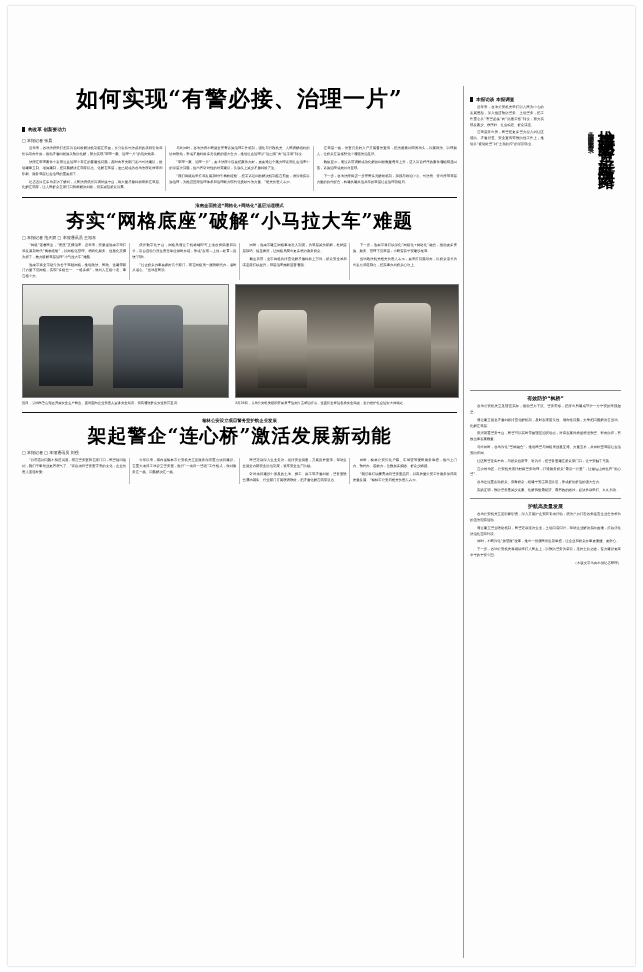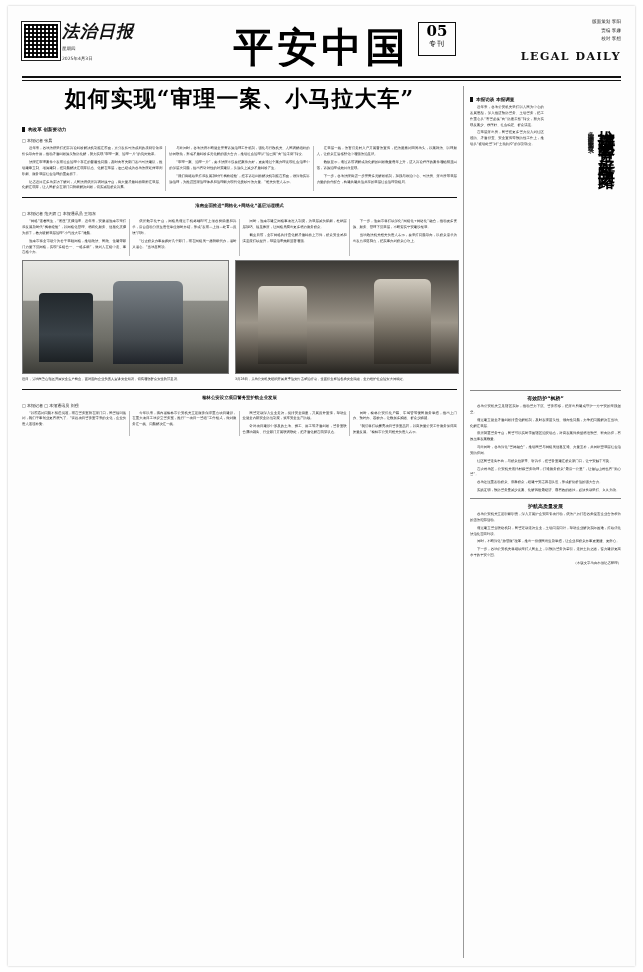--- a/index.html
+++ b/index.html
@@ -309,54 +309,27 @@
     color: #222;
     margin-top: 2px;
   }
 </style>
 </head>
 <body>
 
 <div class="page">
   <div class="sheet">
 
-    <div class="masthead">
-      <div class="qr"></div>
-
-      <div class="paper-name">
-        <div class="cn">法治日报</div>
-        <div class="sub">星期四</div>
-        <div class="sub">2025年4月3日</div>
-      </div>
-
-      <div class="big-title">平安中国</div>
-
-      <div class="issue-box">
-        <div class="num">05</div>
-        <div class="lbl">专刊</div>
-      </div>
-
-      <div class="right-credits">
-        <div>版面策划 李阳</div>
-        <div>责编 李娜</div>
-        <div>校对 李想</div>
-      </div>
-
-      <div class="legal-daily">LEGAL DAILY</div>
-
-      <div class="rule-thick"></div>
-      <div class="rule-thin"></div>
-    </div>
 
     <div class="body-wrap">
 
       <div class="col-left">
 
         <div class="story1">
-          <div class="headline1">如何实现“审理一案、小马拉大车”</div>
+          <div class="headline1">如何实现“有警必接、治理一片”</div>
           <div style="margin-top:5px;">
             <span class="sec-label">构改革 创新要动力</span>
           </div>
           <div class="byline">□ 本报记者 张晨</div>
           <div class="txt cols3">
             <p>近年来，各地法院坚持把非诉讼纠纷解决机制挺在前面，充分发挥司法裁判的规则引领和价值导向作用，推动矛盾纠纷源头预防化解，努力实现“审理一案、治理一片”的良好效果。</p>
             <p>法院在审理案件中发现社会治理中存在的普遍性问题，及时向有关部门发出司法建议，推动建章立制、堵漏建制，把问题解决在萌芽状态、化解在基层，这已经成为各地法院延伸审判职能、服务基层社会治理的重要抓手。</p>
             <p>记者近日在多地采访了解到，人民法院依托诉调对接平台，将大量矛盾纠纷吸附在基层、化解在萌芽，让人民群众在家门口就能解决纠纷，切实减轻群众诉累。</p>
             <p>与此同时，各地法院不断健全完善诉源治理工作机制，强化与行政机关、人民调解组织的协同联动，形成矛盾纠纷多元化解的强大合力，推动社会治理从“治已病”向“治未病”转变。</p>
             <p>“审理一案、治理一片”，要求法院不仅要把案件办好，更要通过个案办理发现社会治理中的深层次问题，提出有针对性的对策建议，从源头上减少矛盾纠纷产生。</p>
@@ -364,20 +337,21 @@
             <p>在基层一线，法官们走村入户开展普法宣传，把法庭搬到田间地头，以案释法、以理服人，让群众在潜移默化中增强法治意识。</p>
             <p>数据显示，通过诉前调解成功化解的纠纷数量逐年上升，进入诉讼程序的案件增幅明显回落，诉源治理成效日益显现。</p>
             <p>下一步，各地法院将进一步完善多元解纷机制，加强与综治中心、司法所、派出所等基层力量的协作配合，构建共建共治共享的基层社会治理新格局。</p>
           </div>
         </div>
 
         <div class="divider"></div>
 
         <div>
           <div class="small-cap">淮南全面推进“网格化+网络化”基层治理模式</div>
+          <div class="headline1" style="font-size:19px;">夯实“网格底座”破解“小马拉大车”难题</div>
           <div class="byline">□ 本报记者 范天娇  □ 本报通讯员 王旭东</div>
           <div class="txt cols4">
             <p>“网格”连着民生，“底座”支撑治理。近年来，安徽省淮南市坚持和发展新时代“枫桥经验”，以网格化管理、精细化服务、信息化支撑为抓手，着力破解基层治理“小马拉大车”难题。</p>
             <p>淮南市将全市划分为若干基础网格，推动政法、民政、住建等部门力量下沉网格，实现“多格合一、一格多能”，做到人在格中走、事在格中办。</p>
             <p>依托数字化平台，网格员通过手机终端即可上报各类隐患和诉求，后台自动分派至责任单位限时办结，形成“发现—上报—处置—反馈”闭环。</p>
             <p>“过去群众办事要跑好几个部门，现在网格员一趟就能代办，省时又省心。”当地居民说。</p>
             <p>同时，淮南市建立网格事项准入制度，为基层减负赋能，杜绝层层加码、随意摊派，让网格员腾出更多精力服务群众。</p>
             <p>截至目前，全市网格共排查化解矛盾纠纷上万件，群众安全感和满意度持续提升，基层治理效能显著增强。</p>
             <p>下一步，淮南市将持续深化“网格化+网络化”融合，推动更多资源、服务、管理下沉基层，不断夯实平安建设根基。</p>
             <p>当地政法机关相关负责人表示，要坚持问题导向，以群众需求为出发点和落脚点，把实事办到群众心坎上。</p>
@@ -396,20 +370,21 @@
               <div class="img-b"></div>
             </div>
             <div class="photo-caption">3月28日，某地公安机关组织开展夏季治安打击整治行动，全面排查整治各类安全隐患，全力维护社会治安大局稳定。</div>
           </div>
         </div>
 
         <div class="divider"></div>
 
         <div>
           <div class="small-cap">榆林公安设立项目警务室护航企业发展</div>
+          <div class="headline1" style="font-size:19px;">架起警企“连心桥”激活发展新动能</div>
           <div class="byline">□ 本报记者  □ 本报通讯员 刘强</div>
           <div class="txt cols4">
             <p>“以前遇到问题不知道找谁，现在警务室就在家门口，民警随叫随到，我们干事创业更有底气了。”谈起项目警务室带来的变化，企业负责人连连称赞。</p>
             <p>今年以来，陕西省榆林市公安机关立足服务保障重点项目建设，在重大项目工地设立警务室，推行“一项目一警组”工作模式，做到服务在一线、问题解决在一线。</p>
             <p>民警定期深入企业走访，摸排安全隐患，开展反诈宣传，帮助企业健全内部安全防范制度，筑牢安全生产防线。</p>
             <p>针对项目建设中涉及的土地、施工、用工等矛盾纠纷，警务室联合属地镇街、行业部门开展联调联处，把矛盾化解在萌芽状态。</p>
             <p>同时，榆林公安优化户籍、车驾管等便民服务举措，推出上门办、预约办、容缺办，让数据多跑路、群众少跑腿。</p>
             <p>“我们将持续擦亮项目警务室品牌，以高质量公安工作服务保障高质量发展。”榆林市公安局相关负责人表示。</p>
           </div>
         </div>

